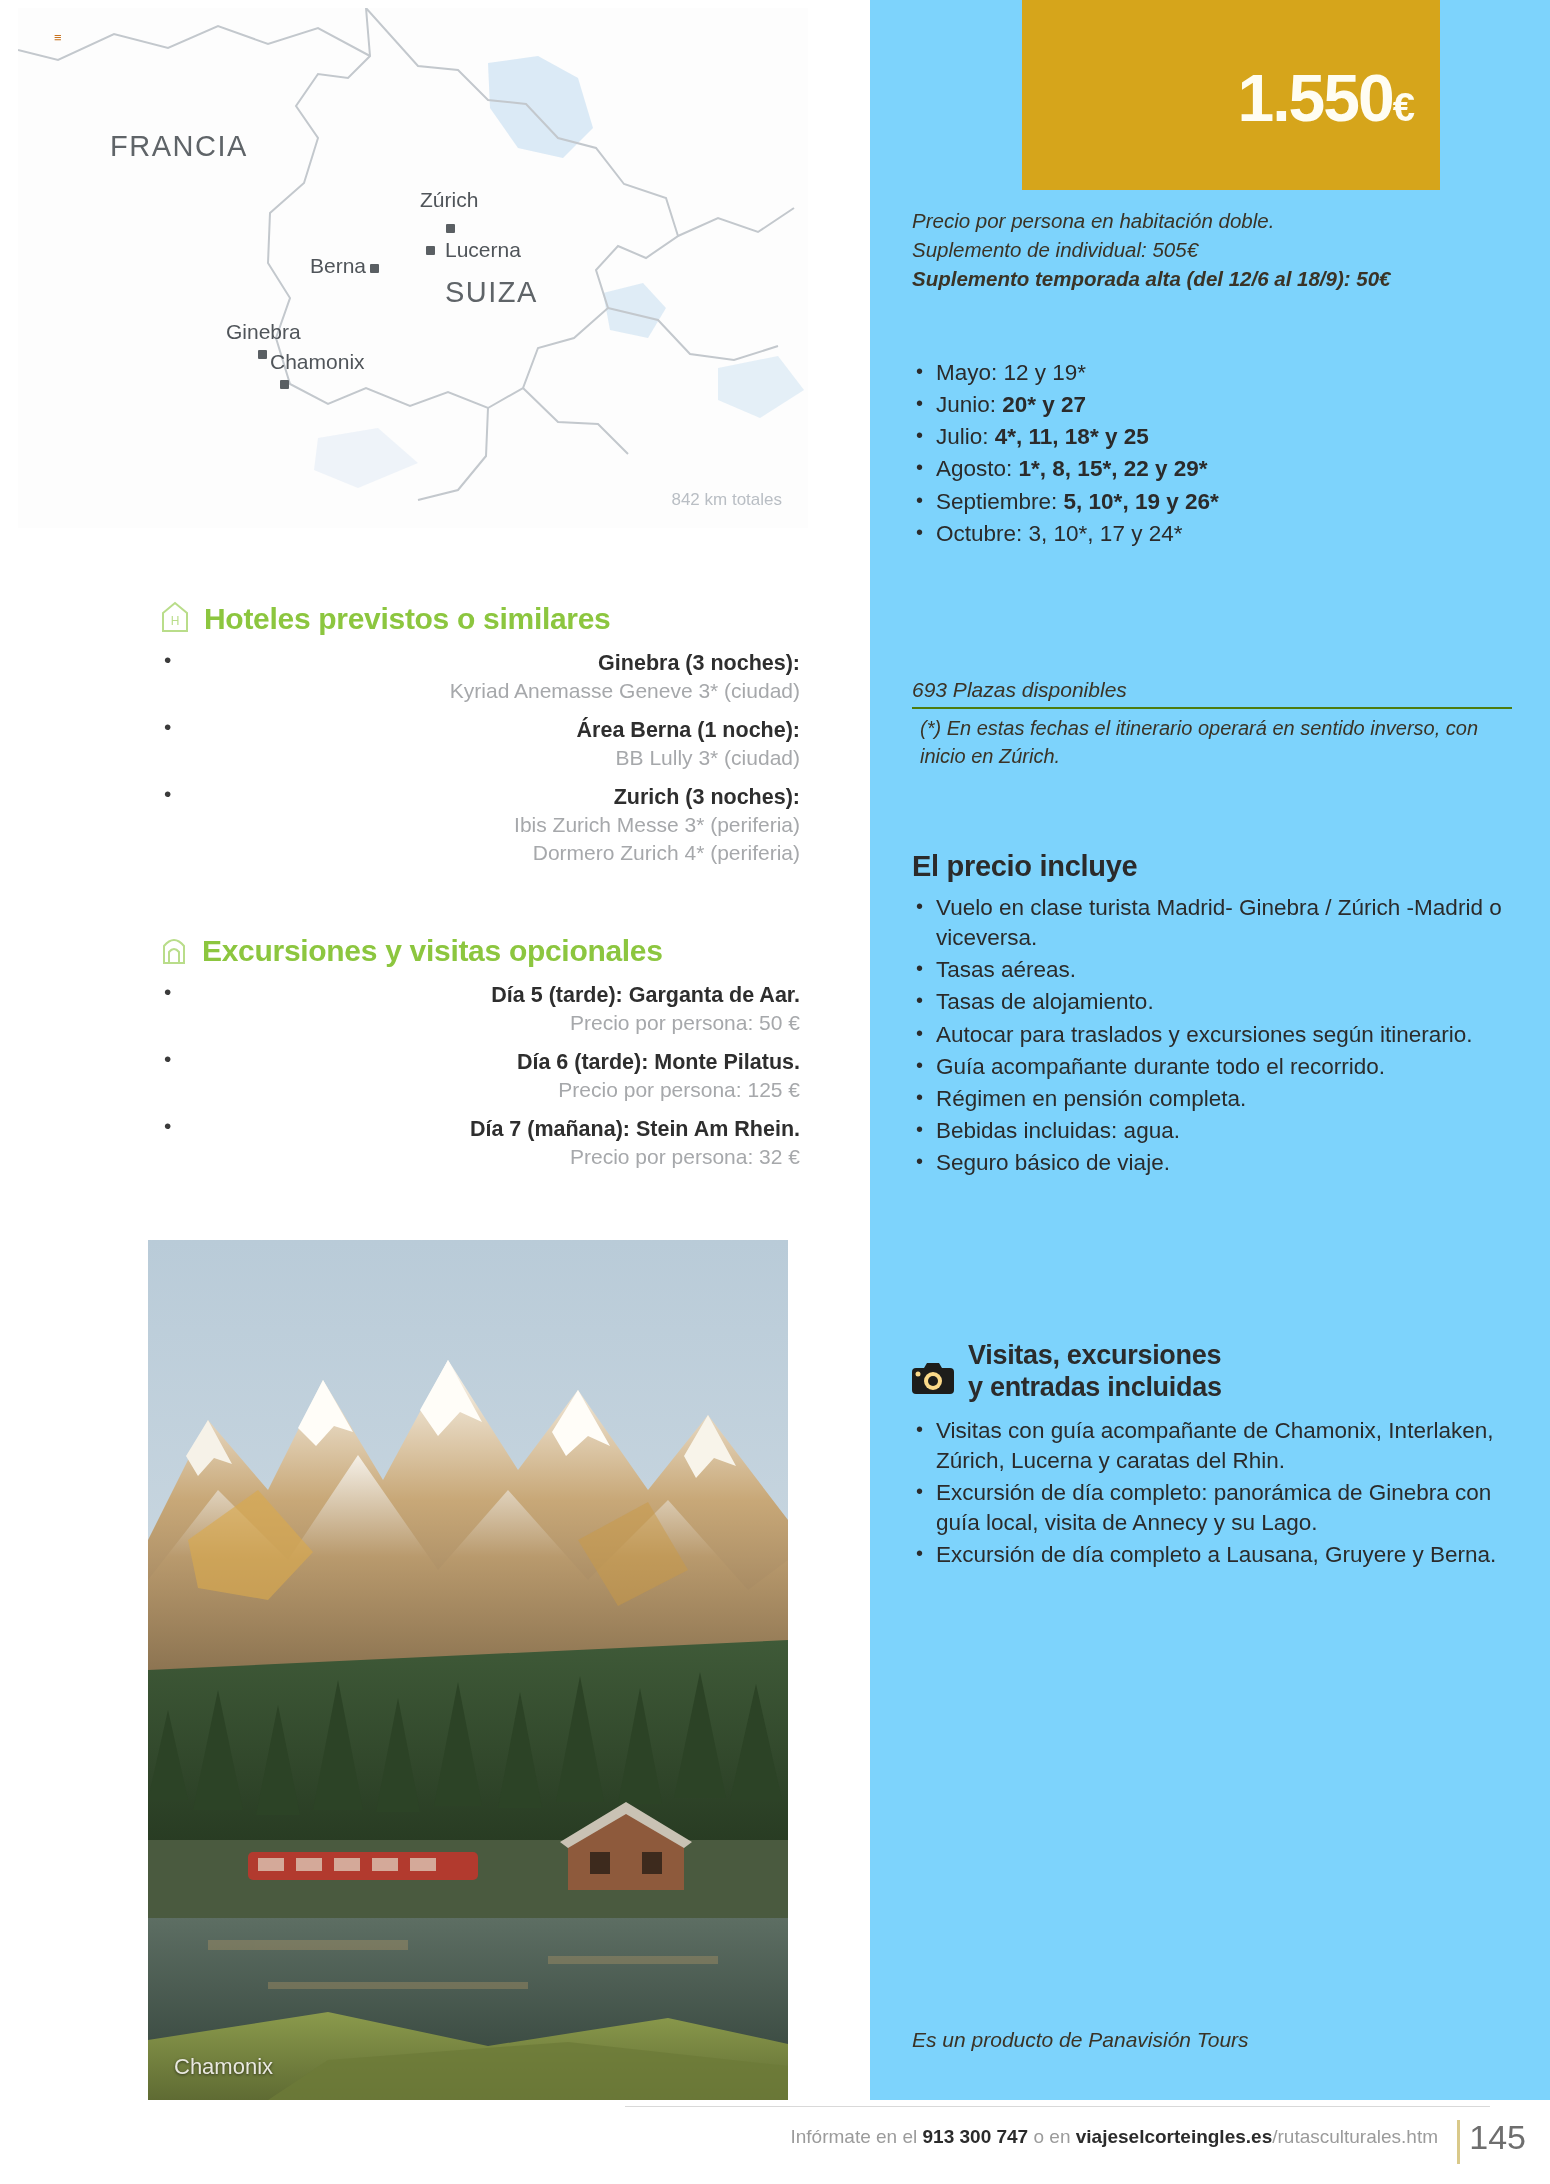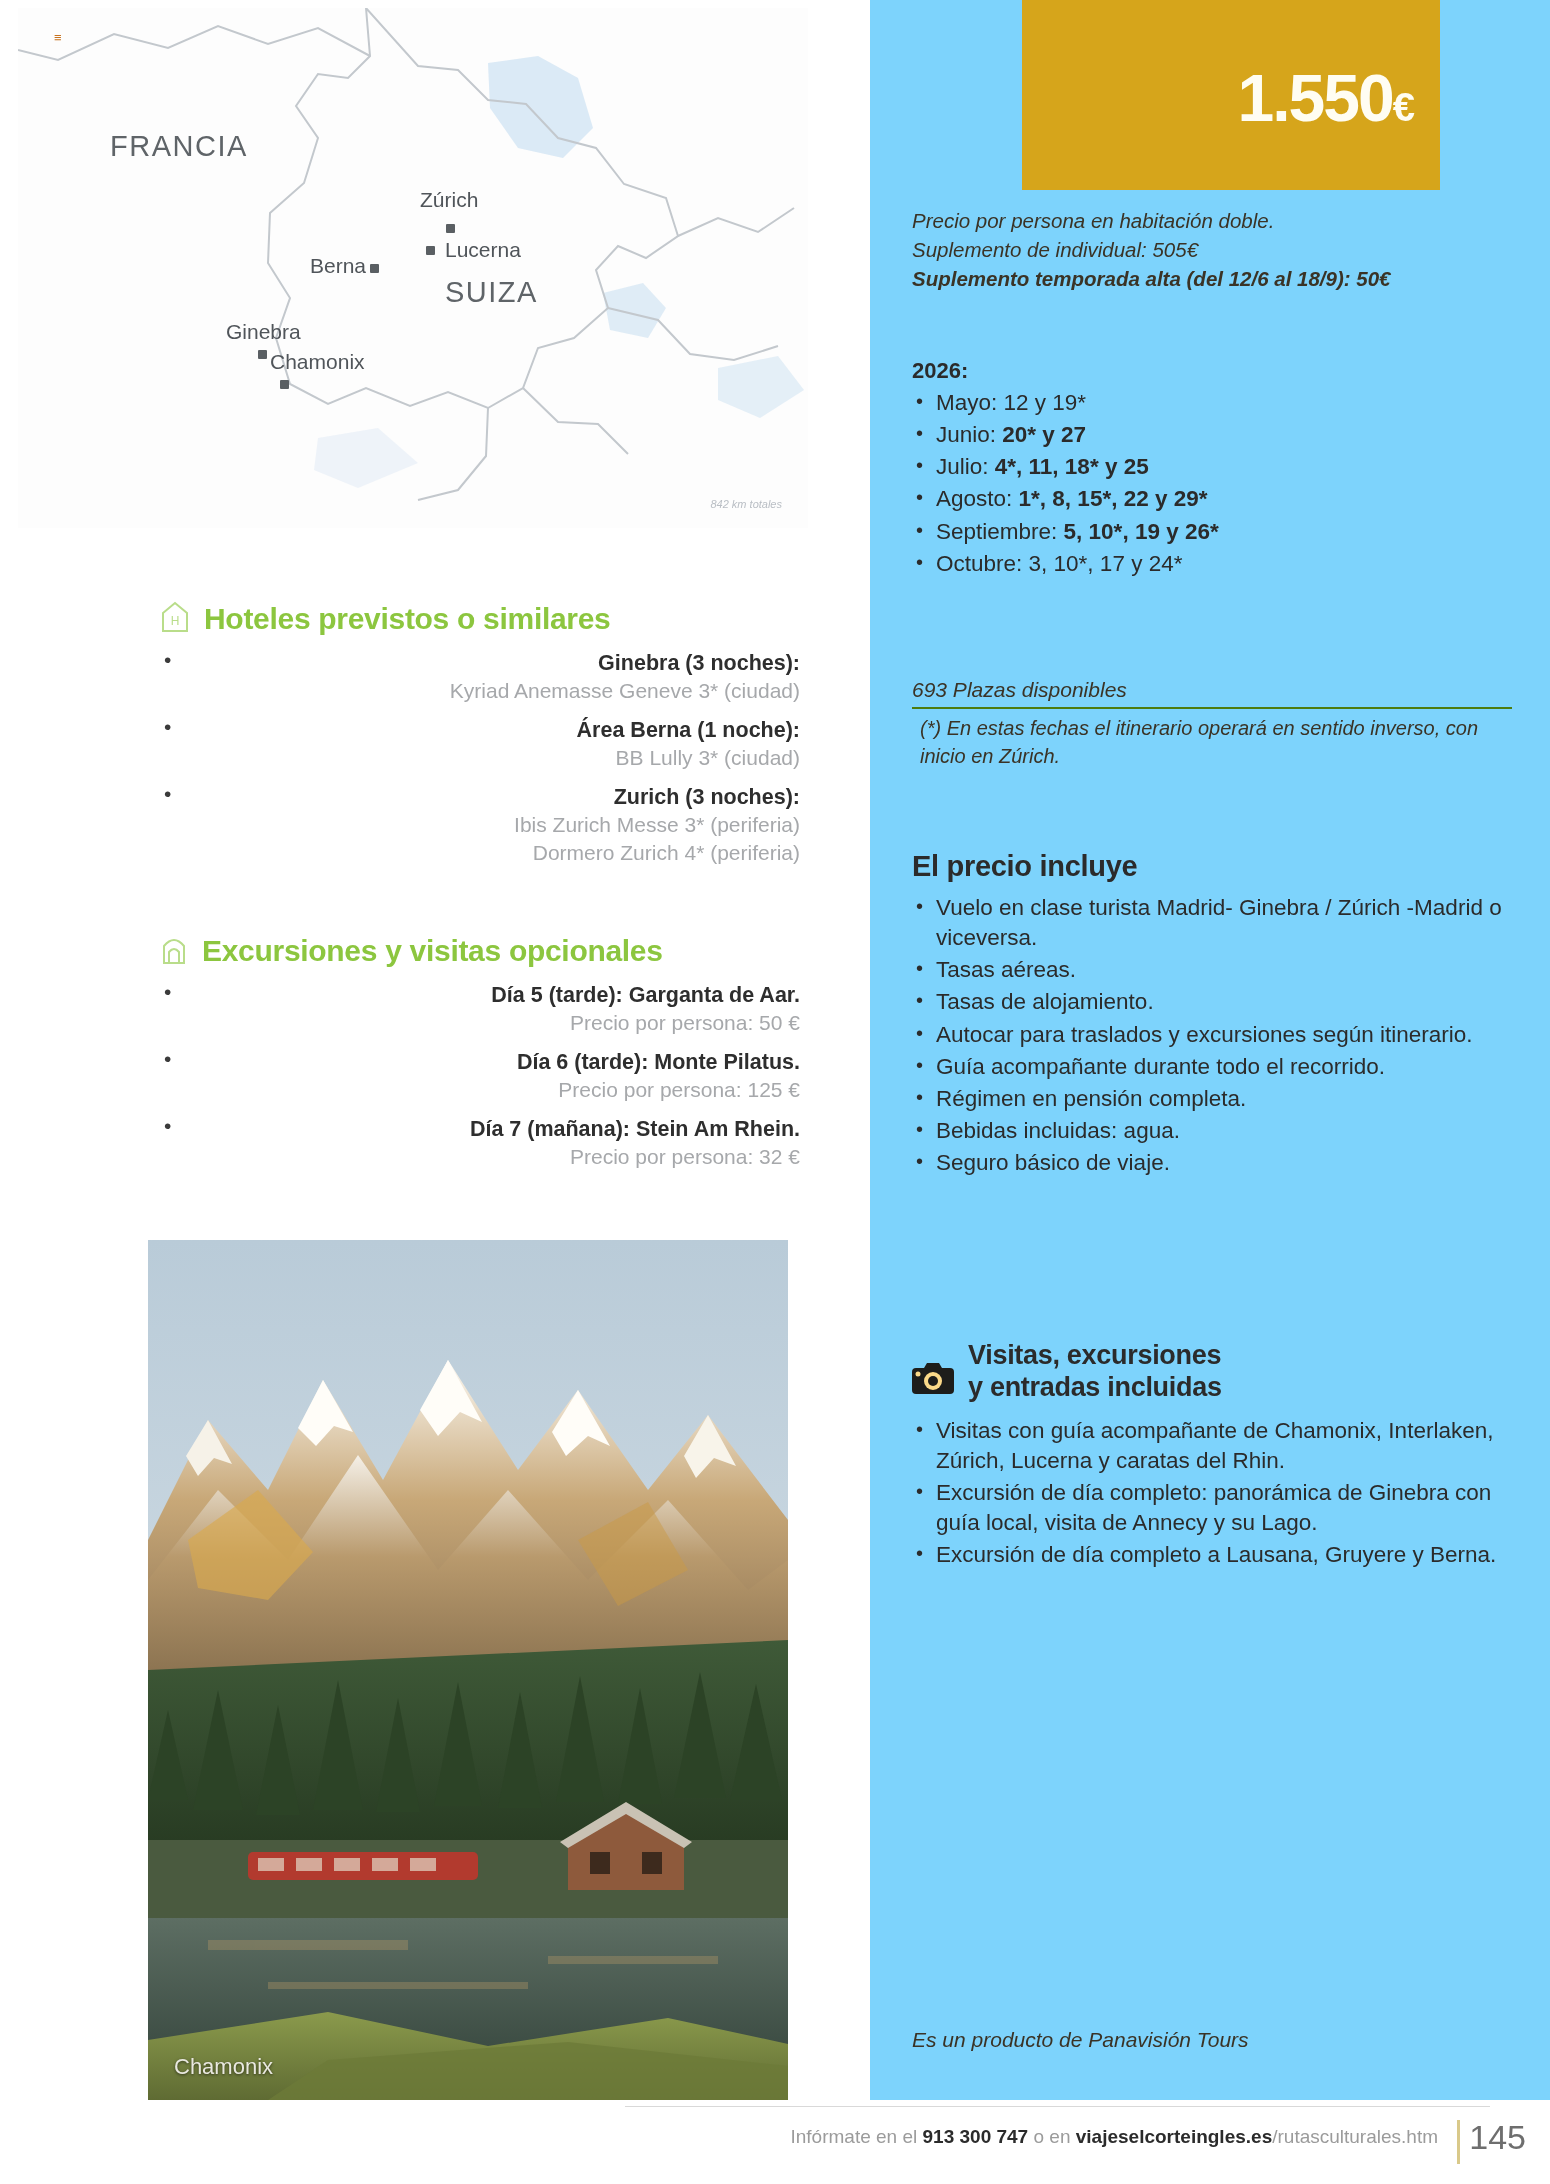--- a/index.html
+++ b/index.html
@@ -37,22 +37,21 @@
   .map-city { font-size: 21px; color: #50555a; }
   .map-dot {
     position: absolute;
     width: 9px; height: 9px;
     background: #5a5f63;
     border-radius: 1px;
   }
   .map-km {
     position: absolute;
     right: 26px; bottom: 18px;
-    font-size: 11px;
-    font-style: italic;
+    font-size: 17px;
     color: #b9bec4;
   }
   .tiny-mark {
     position: absolute;
     left: 36px; top: 22px;
     font-size: 13px; color: #c8731f;
     letter-spacing: -1px;
   }
 
   
@@ -433,21 +432,20 @@
     </div>
   </div>
 
   <div class="price-notes">
     <div>Precio por persona en habitación doble.</div>
     <div>Suplemento de individual: 505€</div>
     <div class="bold">Suplemento temporada alta (del 12/6 al 18/9): 50€</div>
   </div>
 
   <div class="r-block" style="top:358px;">
-    <div class="r-year">2026:</div>
     <ul class="rbl">
       <li><span>Mayo:</span> <span>12 y 19*</span></li>
       <li><span>Junio:</span> <b>20* y 27</b></li>
       <li><span>Julio:</span> <b>4*, 11, 18* y 25</b></li>
       <li><span>Agosto:</span> <b>1*, 8, 15*, 22 y 29*</b></li>
       <li><span>Septiembre:</span> <b>5, 10*, 19 y 26*</b></li>
       <li><span>Octubre:</span> <span>3, 10*, 17 y 24*</span></li>
     </ul>
   </div>
 

